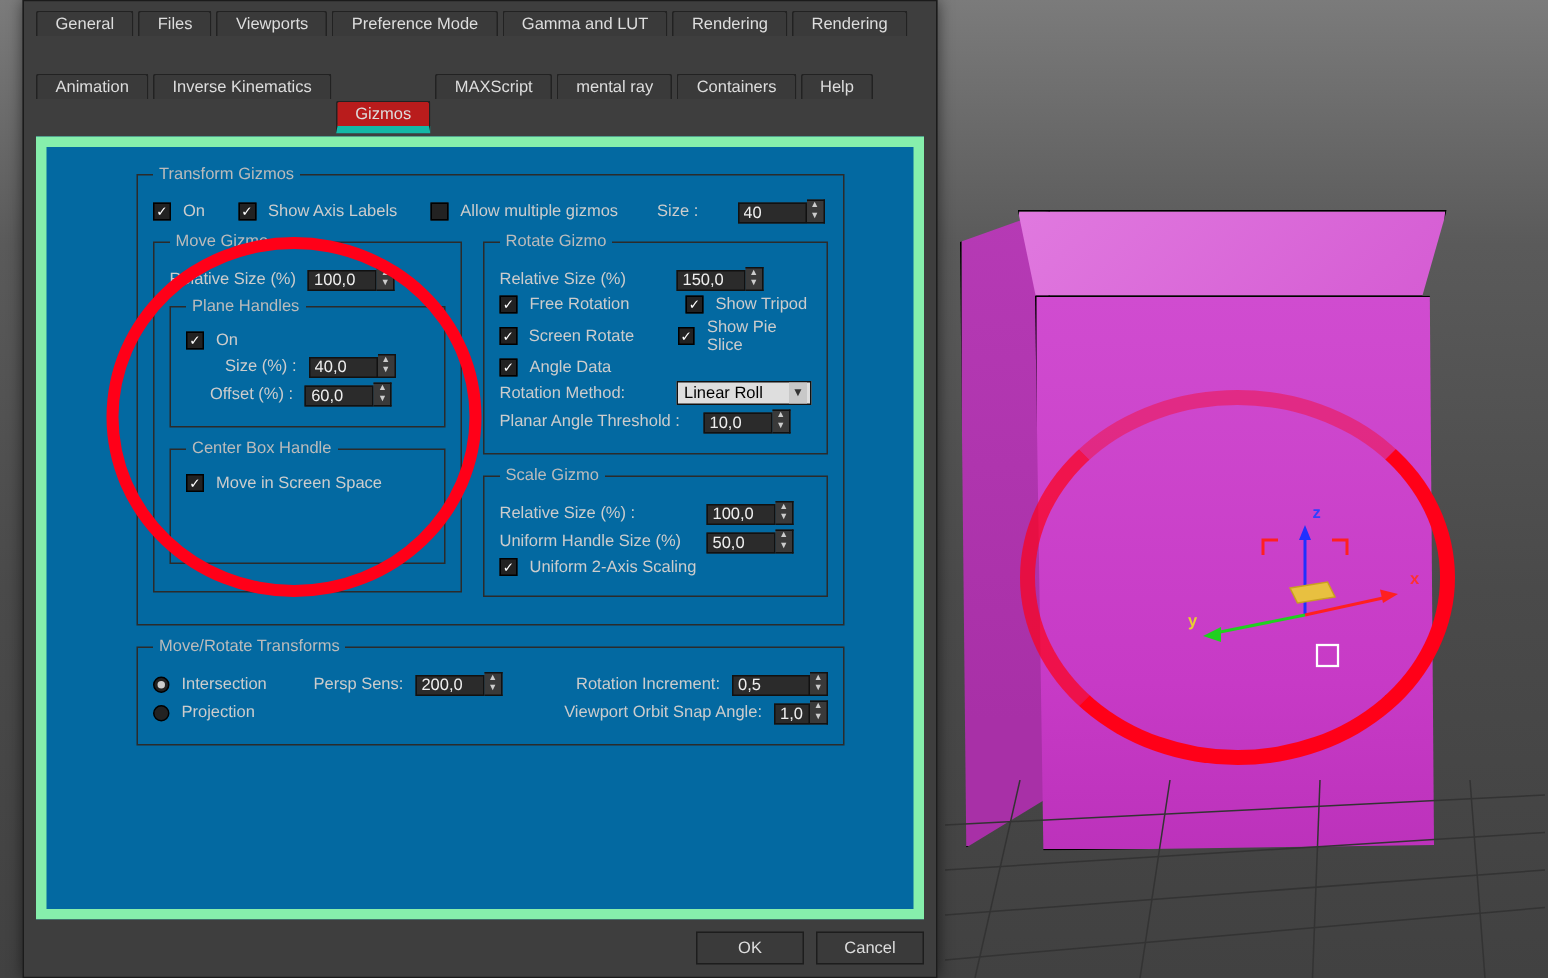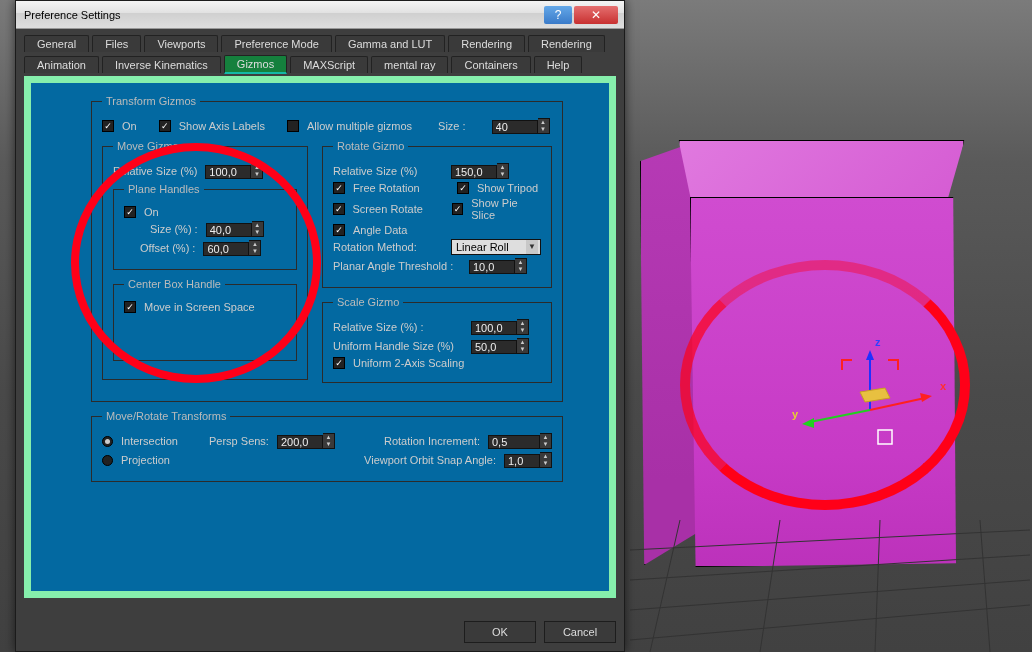--- a/index.html
+++ b/index.html
@@ -107,23 +107,24 @@
     background: #3a3a3a;
     border: 1px solid #222;
     padding: 2px 12px;
     color: #ddd;
     border-bottom: none;
     border-radius: 2px 2px 0 0;
     font-size: 11px;
     cursor: default;
   }
   .tab.active {
-    background: #15803d;
-    border-bottom: 2px solid #14b8a6;
+    background: #b91c1c;
+    border-bottom: 5px solid #14b8a6;
     margin-bottom: -1px;
+    margin-top: 40px;
   }
   .panel {
     border: 7px solid #86efac;
     background: #0369a1;
     padding: 12px 32px 10px 16px;
     flex: 1;
     position: relative;
   }
   fieldset {
     border: 1px solid #2b2b2b;
@@ -280,26 +281,20 @@
     <rect x="88" y="90" width="14" height="14" fill="none" stroke="#fff" stroke-width="1.5"></rect>
   </svg>
   <span class="axis-label" style="left:940px;top:380px;color:#ff3030">x</span>
   <span class="axis-label" style="left:792px;top:408px;color:#e8d030">y</span>
   <span class="axis-label" style="left:875px;top:336px;color:#3040ff">z</span>
 
   <div class="circle-annot" style="left:680px;top:260px;width:290px;height:250px;border-width:10px;border-left-color:rgba(255,0,24,0.7);border-top-color:rgba(255,0,24,0.4)"></div>
 </div>
 
 <div class="dialog">
-  <div class="titlebar">
-    <span>Preference Settings</span>
-    <span class="spacer"></span>
-    <span class="winbtn help">?</span>
-    <span class="winbtn close">✕</span>
-  </div>
   <div class="dialog-body">
     <div class="tabs-row">
       <div class="tab">General</div>
       <div class="tab">Files</div>
       <div class="tab">Viewports</div>
       <div class="tab">Preference Mode</div>
       <div class="tab">Gamma and LUT</div>
       <div class="tab">Rendering</div>
       <div class="tab">Rendering</div>
     </div>
@@ -488,21 +483,21 @@
                 <div>▼</div>
               </span>
             </span>
         </div>
         <div class="row">
           <span class="radio"></span>
           <span class="lbl" style="width:80px">Projection</span>
           <span style="flex:1"></span>
           <span class="lbl">Viewport Orbit Snap Angle:</span>
           <span class="spinner">
-              <input style="width: 36px;" value="1,0">
+              <input style="width: 24px;" value="1,0">
               <span class="spin-btns">
                 <div>▲</div>
                 <div>▼</div>
               </span>
             </span>
         </div>
       </fieldset>
 
       <div class="circle-annot" style="left:40px;top:60px;width:250px;height:240px"></div>
     </div>

